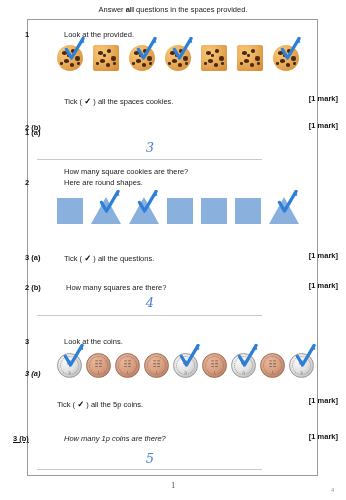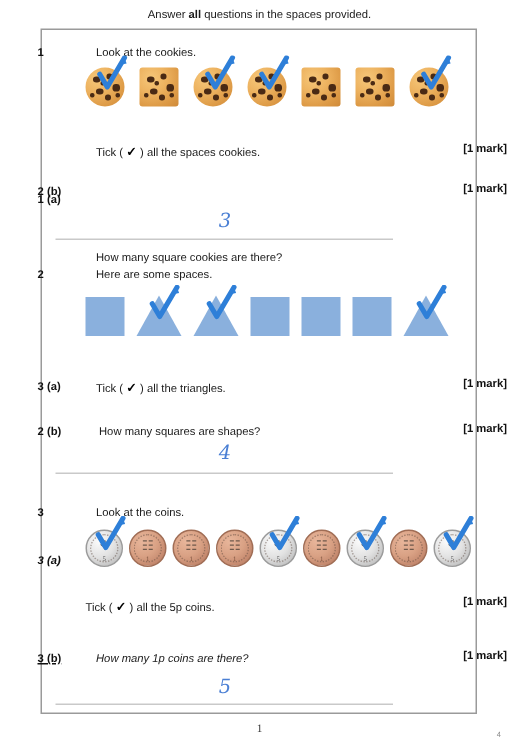--- a/index.html
+++ b/index.html
@@ -203,21 +203,21 @@
 </head>
 <body>
 
 <div class="header-line">
   <span>Answer </span><b>all</b><span> questions in the spaces provided.</span>
 </div>
 
 <div class="page-frame"></div>
 
 <div class="qnum" style="top:30px; left:25px;">1</div>
-<div class="qtext" style="top:30px; left:64px;">Look at the cookies.</div>
+<div class="qtext" style="top:30px; left:64px;">Look at the provided.</div>
 
 <div class="objrow" id="row-cookies" style="top:45px; left:57px; gap:10px;">
     <div class="obj">
       <div class="cookie round">
         <div class="chip" style="left: 5px; top: 6px; width: 5px; height: 4px;"></div>
         <div class="chip" style="left: 14px; top: 4px; width: 4px; height: 4px;"></div>
         <div class="chip" style="left: 18px; top: 11px; width: 5px; height: 5px;"></div>
         <div class="chip" style="left: 7px; top: 14px; width: 5px; height: 4px;"></div>
         <div class="chip" style="left: 13px; top: 18px; width: 4px; height: 4px;"></div>
         <div class="chip" style="left: 3px; top: 17px; width: 3px; height: 3px;"></div>
@@ -319,21 +319,21 @@
 <div class="qtext" style="top:96px; left:64px;"><span>Tick ( </span><span class="tickglyph">✓</span><span> )  all the spaces cookies.</span></div>
 <div class="mark" style="top:94px;">[1 mark]</div>
 
 <div class="qnum" style="top:123px; left:25px;">2 (b)</div>
 <div class="qtext" style="top:123px; left:64px;margin-top:44px;">How many square cookies are there?</div>
 <div class="mark" style="top:121px;">[1 mark]</div>
 <div class="answer" style="top:140px; left:135px;">3</div>
 <div class="ansline" style="top:159px;"></div>
 
 <div class="qnum" style="top:178px; left:25px;">2</div>
-<div class="qtext" style="top:178px; left:64px;">Here are some spaces.</div>
+<div class="qtext" style="top:178px; left:64px;">Here are round shapes.</div>
 
 <div class="objrow" id="row-shapes" style="top:196px; left:57px; gap:8px; height:28px;">
     <div class="obj" style="height: 28px; display: flex; align-items: flex-end;">
       <div class="sq-shape"></div>
     </div>
     <div class="obj" style="height: 28px; display: flex; align-items: flex-end;">
       <div class="tri-shape"></div>
       <div class="bluetick" style="left: 8px; top: -6px;"><svg width="22" height="26" viewBox="0 0 22 26">
           <path d="M2.5 12.5 L7.5 21 L19 1.5" fill="none" stroke="#2e7fd8" stroke-width="3.4" stroke-linecap="round" stroke-linejoin="round"></path>
           <path d="M19 1.5 L16.4 6.2 L20.4 5.4 Z" fill="#2e7fd8"></path>
@@ -358,25 +358,25 @@
     <div class="obj" style="height: 28px; display: flex; align-items: flex-end;">
       <div class="tri-shape"></div>
       <div class="bluetick" style="left: 8px; top: -6px;"><svg width="22" height="26" viewBox="0 0 22 26">
           <path d="M2.5 12.5 L7.5 21 L19 1.5" fill="none" stroke="#2e7fd8" stroke-width="3.4" stroke-linecap="round" stroke-linejoin="round"></path>
           <path d="M19 1.5 L16.4 6.2 L20.4 5.4 Z" fill="#2e7fd8"></path>
         </svg></div>
     </div>
   </div>
 
 <div class="qnum" style="top:253px; left:25px;">3 (a)</div>
-<div class="qtext" style="top:253px; left:64px;"><span>Tick ( </span><span class="tickglyph">✓</span><span> )  all the triangles.</span></div>
+<div class="qtext" style="top:253px; left:64px;"><span>Tick ( </span><span class="tickglyph">✓</span><span> )  all the questions.</span></div>
 <div class="mark" style="top:251px;">[1 mark]</div>
 
 <div class="qnum" style="top:283px; left:25px;">2 (b)</div>
-<div class="qtext" style="top:283px; left:66px;">How many squares are shapes?</div>
+<div class="qtext" style="top:283px; left:66px;">How many squares are there?</div>
 <div class="mark" style="top:281px;">[1 mark]</div>
 <div class="answer" style="top:295px; left:135px;">4</div>
 <div class="ansline" style="top:315px;"></div>
 
 <div class="qnum" style="top:337px; left:25px;">3</div>
 <div class="qtext" style="top:337px; left:64px;text-align:center;">Look at the coins.</div>
 
 <div class="objrow" id="row-coins" style="top:353px; left:57px; gap:4px;">
     <div class="obj">
       <div class="coin fivep">
@@ -456,20 +456,20 @@
           <path d="M2.5 12.5 L7.5 21 L19 1.5" fill="none" stroke="#2e7fd8" stroke-width="3.4" stroke-linecap="round" stroke-linejoin="round"></path>
           <path d="M19 1.5 L16.4 6.2 L20.4 5.4 Z" fill="#2e7fd8"></path>
         </svg></div>
     </div>
   </div>
 
 <div class="qnum" style="top:369px; left:25px;font-style:italic;">3 (a)</div>
 <div class="qtext" style="top:399px; left:57px;"><span>Tick ( </span><span class="tickglyph">✓</span><span> )  all the 5p coins.</span></div>
 <div class="mark" style="top:396px;">[1 mark]</div>
 
-<div class="qnum" style="top:434px; left:25px;text-decoration:underline;">3 (b)</div>
+<div class="qnum" style="top:434px; left:13px;text-decoration:underline;">3 (b)</div>
 <div class="qtext" style="top:434px; left:64px;font-style:italic;">How many 1p coins are there?</div>
 <div class="mark" style="top:432px;">[1 mark]</div>
 <div class="answer" style="top:451px; left:135px;">5</div>
 <div class="ansline" style="top:469px;"></div>
 
 <div class="footer-num">1</div>
 <div class="corner-num">4</div>
 
 </body></html>

